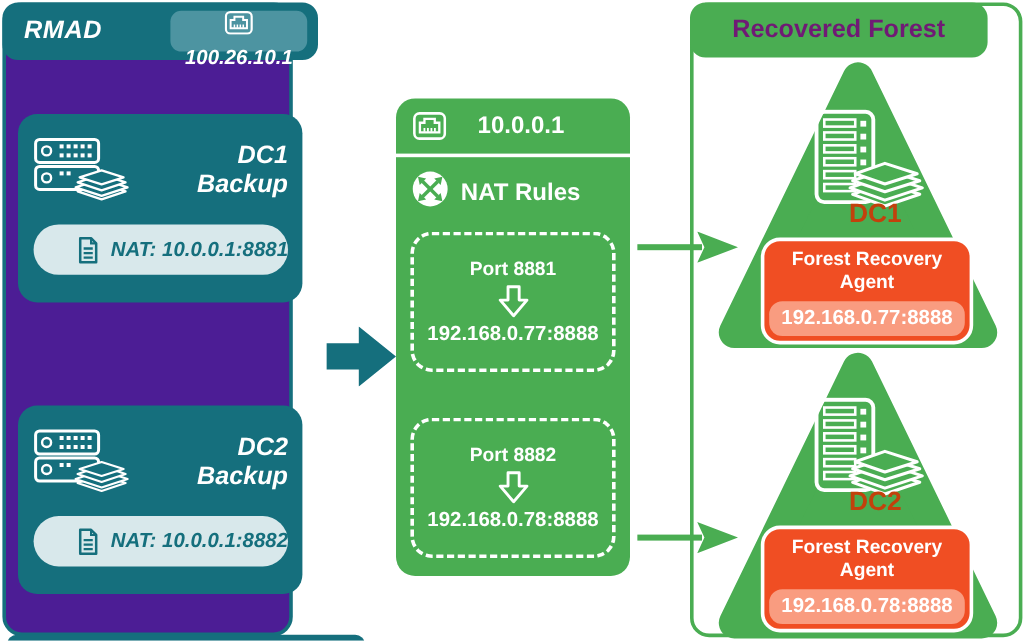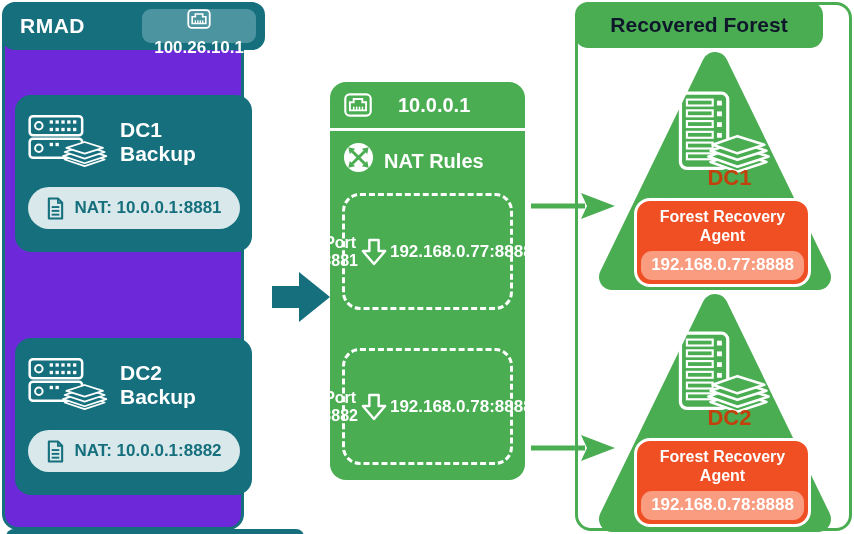--- a/index.html
+++ b/index.html
@@ -1,65 +1,65 @@
 <!DOCTYPE html>
 <html><head>
 <meta charset="utf-8">
 <style>
   html,body{margin:0;padding:0;background:#fff;}
   .stage{position:relative;width:854px;height:534px;background:#ffffff;overflow:hidden;
          font-family:"Liberation Sans",sans-serif;font-weight:bold;}
   svg{display:block;}
 
   
-  .rmad-card{position:absolute;left:2px;top:2px;width:242px;height:528px;background:#6d28d9;
-             border:3px solid #156f7d;border-radius:16px;box-sizing:border-box;}
+  .rmad-card{position:absolute;left:2px;top:2px;width:242px;height:528px;background:#4c1d95;
+             border:3px solid #156f7d;border-radius:16px;box-sizing:border-box;font-style:italic;}
   .rmad-header{position:absolute;left:-3px;top:-3px;width:263px;height:48px;background:#156f7d;
                border-radius:13px;display:flex;align-items:center;padding:0 9px 0 18px;
                box-sizing:border-box;color:#fff;}
   .rmad-title{font-size:21px;letter-spacing:.5px;}
   .ip-badge{margin-left:auto;display:flex;align-items:center;gap:9px;background:#4d94a1;
             border-radius:9px;height:34px;padding:0 12px;font-size:17px;color:#fff;flex-direction:column;}
   .dc-box{position:absolute;left:10px;width:237px;height:157px;background:#156f7d;
           border-radius:16px;color:#fff;box-sizing:border-box;padding:17px 12px 0 13px;}
   .dc-box.dc1{top:90px;}  .dc-box.dc2{top:333px;}
-  .dc-row{display:flex;align-items:center;gap:12px;}
+  .dc-row{display:flex;align-items:center;gap:12px;text-align:right;}
   .dc-label{font-size:21px;}
   .nat-pill{margin-top:15px;height:42px;background:#d8e8eb;border-radius:21px;display:flex;
-            align-items:center;justify-content:center;gap:9px;color:#156f7d;font-size:17px;}
+            align-items:center;justify-content:flex-end;gap:9px;color:#156f7d;font-size:17px;}
 
   
   .bottom-bar{position:absolute;left:6px;top:529px;width:298px;height:16px;background:#156f7d;
               border-radius:9px;}
 
   
   .flow-arrow{position:absolute;z-index:6;}
   .arrow-teal{left:272px;top:272px;}
   .arrow-green1{left:531px;top:193px;}
   .arrow-green2{left:531px;top:435px;}
 
   
   .nat-box{position:absolute;left:330px;top:82px;width:195px;height:398px;background:#4aad52;
            border-radius:16px;color:#fff;box-sizing:border-box;}
   .nat-box-header{height:49px;border-bottom:3px solid #fff;display:flex;align-items:center;
                   gap:26px;padding-left:14px;box-sizing:border-box;font-size:20px;}
   .nat-rules-row{display:flex;align-items:flex-end;gap:10px;padding-left:13px;margin-top:11px;
                  font-size:20px;}
   .rule-box{position:absolute;left:12px;width:171px;height:117px;border:3px dashed #fff;
-            border-radius:18px;box-sizing:border-box;display:flex;
+            border-radius:18px;box-sizing:border-box;display:flex;flex-direction:column;
             align-items:center;justify-content:center;gap:3px;text-align:center;}
   .rule-box.r1{top:111px;} .rule-box.r2{top:266px;}
   .rule-port{font-size:16px;} .rule-target{font-size:17px;}
 
   
   .forest-card{position:absolute;left:575px;top:2px;width:277px;height:529px;background:#fff;
                border:3px solid #4aad52;border-radius:16px;box-sizing:border-box;}
   .forest-header{position:absolute;left:-3px;top:-3px;width:248px;height:46px;background:#4aad52;
                  border-radius:13px;display:flex;align-items:center;justify-content:center;
-                 color:#0f172a;font-size:21px;}
+                 color:#701a75;font-size:21px;}
   .tri{position:absolute;left:17px;width:240px;height:244px;}
   .tri.t1{top:44px;} .tri.t2{top:286px;}
   .dc-icon{position:absolute;left:83px;width:112px;height:86px;}
   .dc-icon.i1{top:86px;} .dc-icon.i2{top:326px;}
   .dc-name{position:absolute;left:0;width:271px;text-align:center;color:#c2410c;font-size:22px;padding-left:16px;}
   .dc-name.n1{top:160px;} .dc-name.n2{top:400px;}
   .agent-box{position:absolute;left:56px;width:177px;background:#f04e23;border:3px solid #fff;
              border-radius:16px;box-sizing:border-box;padding:4px;color:#fff;}
   .agent-box.a1{top:193px;} .agent-box.a2{top:433px;}
   .agent-label{font-size:16px;line-height:1.18;text-align:center;padding:3px 2px 5px;}

